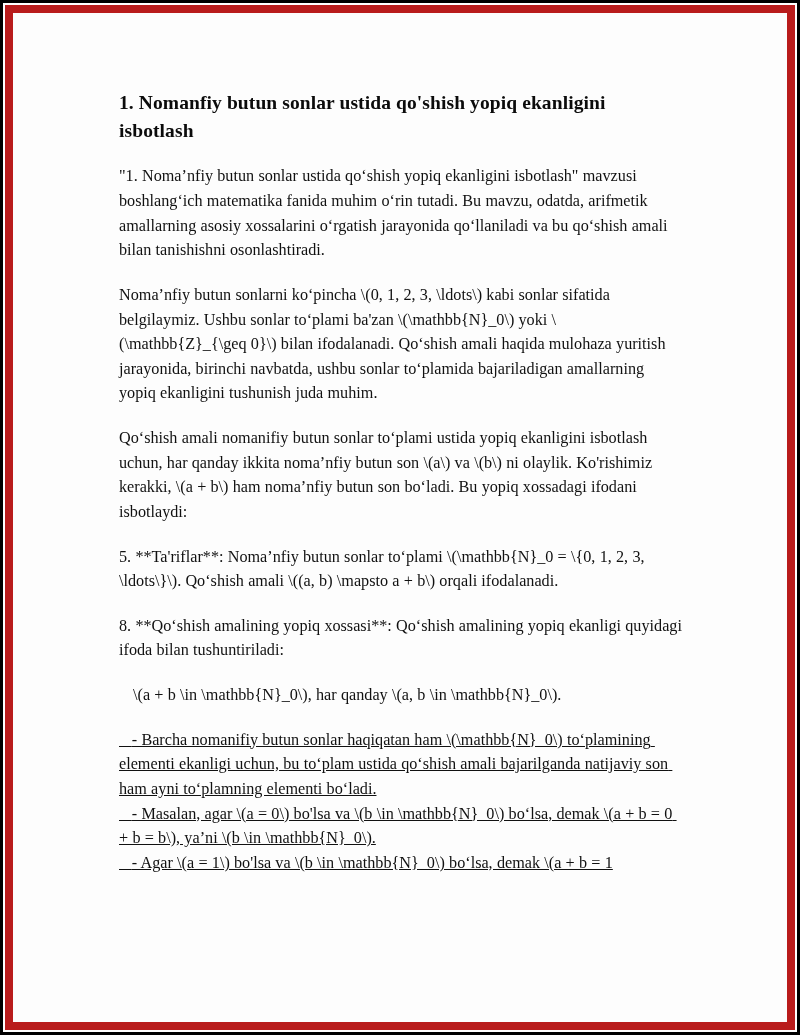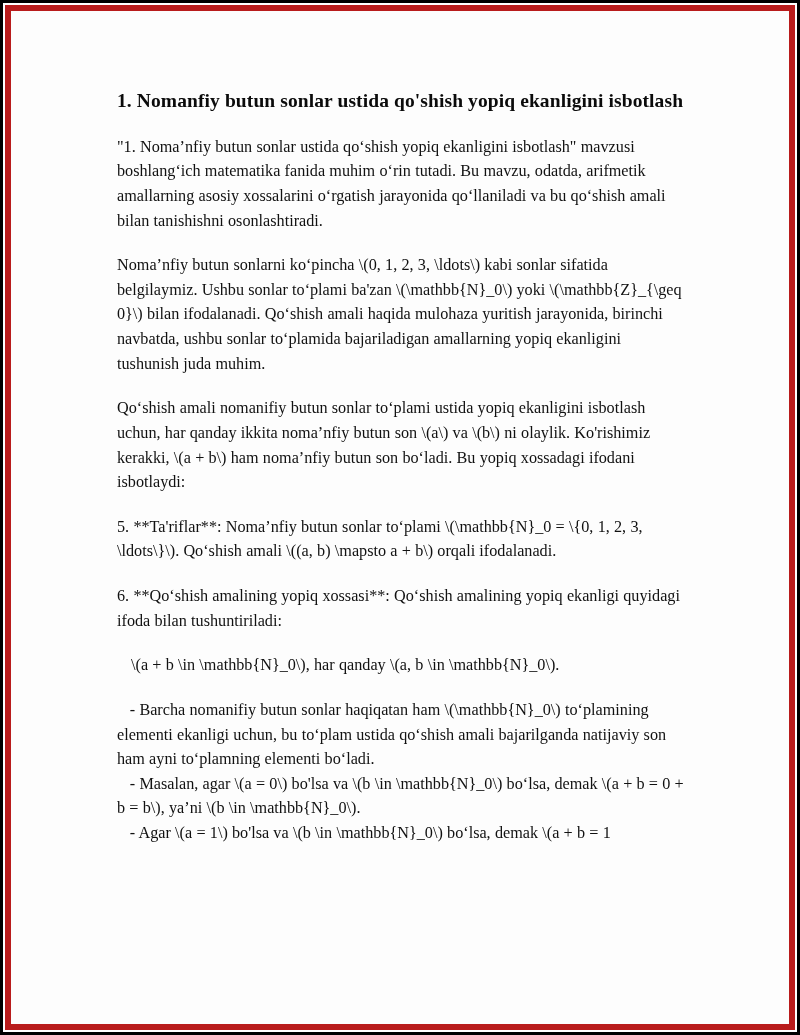--- a/index.html
+++ b/index.html
@@ -24,21 +24,21 @@
     border-left: 3px solid #000000;
     border-right: 3px solid #000000;
     border-bottom: 3px solid #000000;
     padding: 2px;
   }
   #page-inner {
     box-sizing: border-box;
     width: 100%;
     height: 100%;
     background: #ffffff;
-    border: 6px solid #b91c1c;
+    border: 8px solid #b91c1c;
     padding: 0;
   }
   #page-sheet {
     box-sizing: border-box;
     width: 100%;
     height: 100%;
     background: #fdfdfd;
     padding: 76px 105px 0 106px;
     position: relative;
   }
@@ -65,40 +65,41 @@
     word-spacing: 0.2px;
   }
   .para:last-child { margin-bottom: 0; }
 
   .para.indent-formula {
     padding-left: 14px;
     font-family: Liberation Serif, serif;
   }
   .para.list-block {
     margin-bottom: 8px;
+    text-decoration: underline;
   }
 </style>
 </head>
 <body>
 
 <div id="page-frame">
   <div id="page-inner">
     <div id="page-sheet">
 
       <h1 class="doc-heading">1. Nomanfiy butun sonlar ustida qo'shish yopiq ekanligini isbotlash</h1>
 
       <p class="para">"1. Noma’nfiy butun sonlar ustida qo‘shish yopiq ekanligini isbotlash" mavzusi boshlang‘ich matematika fanida muhim o‘rin tutadi. Bu mavzu, odatda, arifmetik amallarning asosiy xossalarini o‘rgatish jarayonida qo‘llaniladi va bu qo‘shish amali bilan tanishishni osonlashtiradi.</p>
 
       <p class="para">Noma’nfiy butun sonlarni ko‘pincha \(0, 1, 2, 3, \ldots\) kabi sonlar sifatida belgilaymiz. Ushbu sonlar to‘plami ba'zan \(\mathbb{N}_0\) yoki \(\mathbb{Z}_{\geq 0}\) bilan ifodalanadi. Qo‘shish amali haqida mulohaza yuritish jarayonida, birinchi navbatda, ushbu sonlar to‘plamida bajariladigan amallarning yopiq ekanligini tushunish juda muhim.</p>
 
       <p class="para">Qo‘shish amali nomanifiy butun sonlar to‘plami ustida yopiq ekanligini isbotlash uchun, har qanday ikkita noma’nfiy butun son \(a\) va \(b\) ni olaylik. Ko'rishimiz kerakki, \(a + b\) ham noma’nfiy butun son bo‘ladi. Bu yopiq xossadagi ifodani isbotlaydi:</p>
 
       <p class="para">5. **Ta'riflar**: Noma’nfiy butun sonlar to‘plami \(\mathbb{N}_0 = \{0, 1, 2, 3, \ldots\}\). Qo‘shish amali \((a, b) \mapsto a + b\) orqali ifodalanadi.</p>
 
-      <p class="para">6. **Qo‘shish amalining yopiq xossasi**: Qo‘shish amalining yopiq ekanligi quyidagi ifoda bilan tushuntiriladi:</p>
+      <p class="para">8. **Qo‘shish amalining yopiq xossasi**: Qo‘shish amalining yopiq ekanligi quyidagi ifoda bilan tushuntiriladi:</p>
 
       <p class="para indent-formula">\(a + b \in \mathbb{N}_0\), har qanday \(a, b \in \mathbb{N}_0\).</p>
 
 
       <p class="para list-block">   - Barcha nomanifiy butun sonlar haqiqatan ham \(\mathbb{N}_0\) to‘plamining elementi ekanligi uchun, bu to‘plam ustida qo‘shish amali bajarilganda natijaviy son ham ayni to‘plamning elementi bo‘ladi.
    - Masalan, agar \(a = 0\) bo'lsa va \(b \in \mathbb{N}_0\) bo‘lsa, demak \(a + b = 0 + b = b\), ya’ni \(b \in \mathbb{N}_0\).
    - Agar \(a = 1\) bo'lsa va \(b \in \mathbb{N}_0\) bo‘lsa, demak \(a + b = 1</p>
 
     </div>
   </div>

